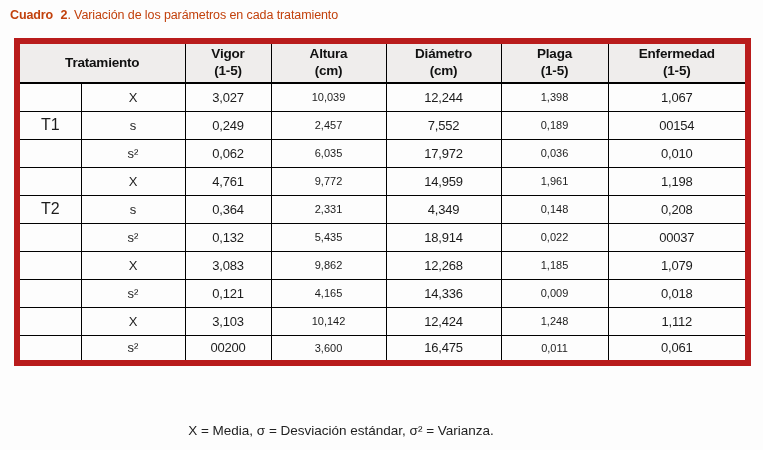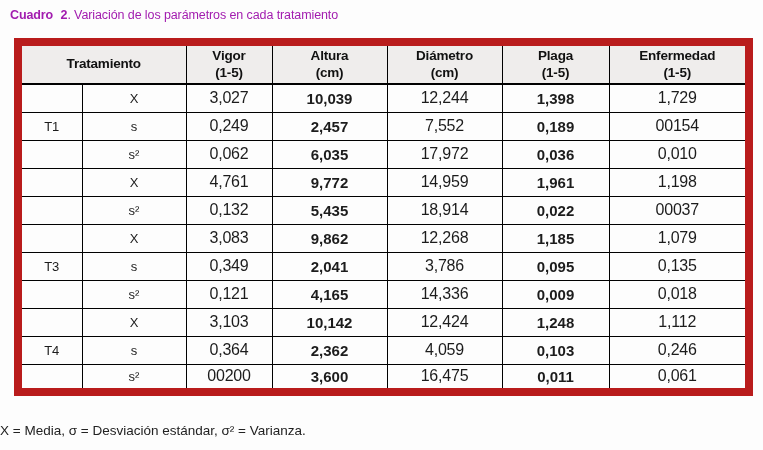--- a/index.html
+++ b/index.html
@@ -6,46 +6,46 @@
   html, body { margin: 0; padding: 0; }
   body {
     width: 763px; height: 450px; position: relative;
     background: #fdfdfd;
     font-family: "Liberation Sans", sans-serif;
     color: #1c1c1c;
     overflow: hidden;
   }
   .caption {
     position: absolute; left: 10px; top: 8px;
-    font-size: 12.5px; letter-spacing: -0.1px; color: #a21caf;
+    font-size: 12.5px; letter-spacing: -0.1px; color: #c2410c;
   }
   .caption .cap-label { font-weight: bold; word-spacing: 4px; }
   .paramtable {
     position: absolute; left: 14px; top: 38px;
     border-collapse: collapse; table-layout: fixed;
-    border: 8px solid #b91c1c;
+    border: 6px solid #b91c1c;
   }
   .paramtable td, .paramtable th {
     border: 1px solid #000;
     text-align: center; vertical-align: middle;
     padding: 0; overflow: hidden;
   }
   .paramtable thead th {
     height: 42px; background: #efedec;
     font-size: 13.5px; font-weight: bold; letter-spacing: -0.2px;
     line-height: 1.25; border-bottom: 2px solid #000; color: #111;
   }
   .paramtable tbody tr { height: 28px; }
   .stat  { font-size: 13px; }
-  .treat { font-size: 13px; }
-  .num   { font-size: 16px; letter-spacing: -0.2px; }
-  .num.sm{ font-size: 15px; letter-spacing: 0; font-weight: bold; }
+  .treat { font-size: 16px; }
+  .num   { font-size: 13px; letter-spacing: -0.2px; }
+  .num.sm{ font-size: 11px; letter-spacing: 0; }
   .footnote {
     position: absolute; left: 0; top: 423px; width: 682px;
-    text-align: left; font-size: 13.5px; color: #222;
+    text-align: center; font-size: 13.5px; color: #222;
   }
 </style>
 </head>
 <body>
 
 <div class="caption">
   <span class="cap-label">Cuadro 2</span><span>. Variación de los parámetros en cada tratamiento</span>
 </div>
 
 <table class="paramtable">
@@ -85,21 +85,21 @@
   </thead>
   <tbody>
 
     <tr>
       <td class="treat"></td>
       <td class="stat">X</td>
       <td class="num">3,027</td>
       <td class="num sm">10,039</td>
       <td class="num">12,244</td>
       <td class="num sm">1,398</td>
-      <td class="num">1,729</td>
+      <td class="num">1,067</td>
     </tr>
     <tr>
       <td class="treat">T1</td>
       <td class="stat">s</td>
       <td class="num">0,249</td>
       <td class="num sm">2,457</td>
       <td class="num">7,552</td>
       <td class="num sm">0,189</td>
       <td class="num">00154</td>
     </tr>
@@ -116,46 +116,46 @@
     <tr>
       <td class="treat"></td>
       <td class="stat">X</td>
       <td class="num">4,761</td>
       <td class="num sm">9,772</td>
       <td class="num">14,959</td>
       <td class="num sm">1,961</td>
       <td class="num">1,198</td>
     </tr>
     <tr>
+      <td class="treat">T2</td>
+      <td class="stat">s</td>
+      <td class="num">0,364</td>
+      <td class="num sm">2,331</td>
+      <td class="num">4,349</td>
+      <td class="num sm">0,148</td>
+      <td class="num">0,208</td>
+    </tr>
+    <tr>
       <td class="treat"></td>
       <td class="stat">s²</td>
       <td class="num">0,132</td>
       <td class="num sm">5,435</td>
       <td class="num">18,914</td>
       <td class="num sm">0,022</td>
       <td class="num">00037</td>
     </tr>
 
     <tr>
       <td class="treat"></td>
       <td class="stat">X</td>
       <td class="num">3,083</td>
       <td class="num sm">9,862</td>
       <td class="num">12,268</td>
       <td class="num sm">1,185</td>
       <td class="num">1,079</td>
-    </tr>
-    <tr>
-      <td class="treat">T3</td>
-      <td class="stat">s</td>
-      <td class="num">0,349</td>
-      <td class="num sm">2,041</td>
-      <td class="num">3,786</td>
-      <td class="num sm">0,095</td>
-      <td class="num">0,135</td>
     </tr>
     <tr>
       <td class="treat"></td>
       <td class="stat">s²</td>
       <td class="num">0,121</td>
       <td class="num sm">4,165</td>
       <td class="num">14,336</td>
       <td class="num sm">0,009</td>
       <td class="num">0,018</td>
     </tr>
@@ -163,29 +163,20 @@
     <tr>
       <td class="treat"></td>
       <td class="stat">X</td>
       <td class="num">3,103</td>
       <td class="num sm">10,142</td>
       <td class="num">12,424</td>
       <td class="num sm">1,248</td>
       <td class="num">1,112</td>
     </tr>
     <tr>
-      <td class="treat">T4</td>
-      <td class="stat">s</td>
-      <td class="num">0,364</td>
-      <td class="num sm">2,362</td>
-      <td class="num">4,059</td>
-      <td class="num sm">0,103</td>
-      <td class="num">0,246</td>
-    </tr>
-    <tr>
       <td class="treat"></td>
       <td class="stat">s²</td>
       <td class="num">00200</td>
       <td class="num sm">3,600</td>
       <td class="num">16,475</td>
       <td class="num sm">0,011</td>
       <td class="num">0,061</td>
     </tr>
 
   </tbody>

